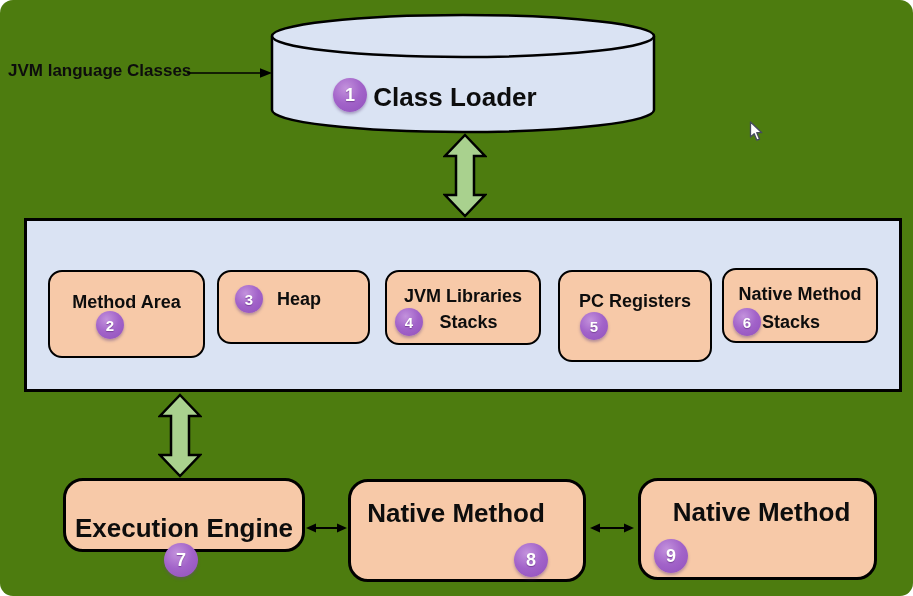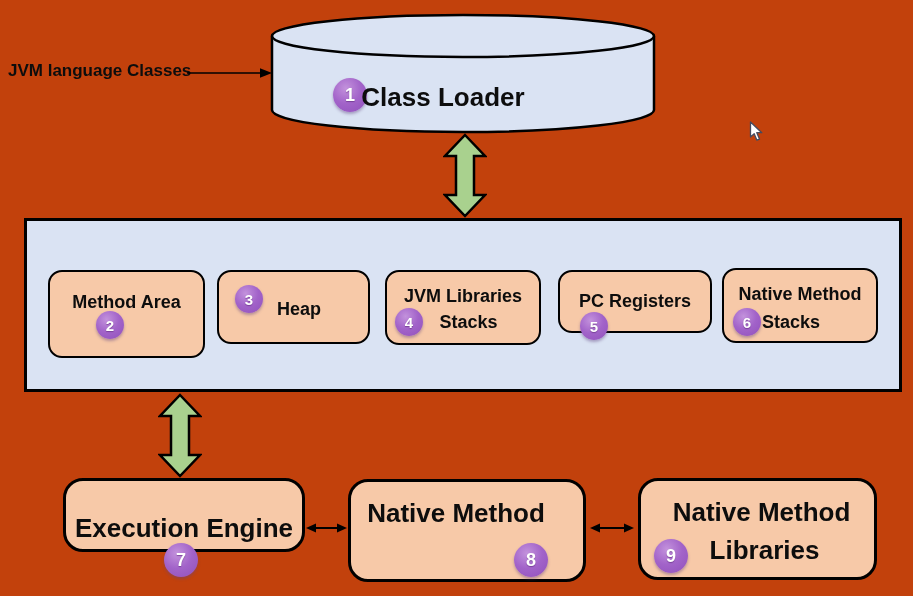--- a/index.html
+++ b/index.html
@@ -1,24 +1,25 @@
 <!DOCTYPE html>
 <html><head>
 <meta charset="utf-8">
 <style>
   html, body { margin: 0; padding: 0; background: #ffffff; }
   .diagram {
     position: relative;
     width: 913px;
     height: 596px;
-    background: #c2410c;
+    background: #4d7c0f;
     font-family: "Liberation Sans", sans-serif;
     font-weight: bold;
     color: #0d0d0d;
     overflow: hidden;
+    border-radius: 13px;
   }
   .abs { position: absolute; }
 
   
   .mem-container {
     box-sizing: border-box;
     background: #dae3f3;
     border: 3px solid #000;
   }
   .obox {
@@ -64,45 +65,45 @@
   <svg class="abs" style="left:186px; top:65px;" width="86" height="16" viewBox="0 0 86 16">
     <line x1="1" y1="8" x2="76" y2="8" stroke="#000" stroke-width="1.6"></line>
     <polygon points="86,8 74,3.2 74,12.8" fill="#000"></polygon>
   </svg>
 
   <svg class="abs" style="left:270px; top:13px;" width="386" height="122" viewBox="0 0 386 122">
     <path d="M2 23 L2 97 A191 22 0 0 0 384 97 L384 23" fill="#dae3f3" stroke="#000" stroke-width="2.5"></path>
     <ellipse cx="193" cy="23" rx="191" ry="21" fill="#dae3f3" stroke="#000" stroke-width="2.5"></ellipse>
   </svg>
   <div class="badge badge-lg" style="left:333px; top:78px;">1</div>
-  <div class="centered bigtext" style="left:258px; width:370px; top:82px;">Class Loader</div>
+  <div class="centered bigtext" style="left:270px; width:370px; top:82px;">Class Loader</div>
 
   <svg class="abs" style="left:443px; top:133px;" width="44" height="85" viewBox="0 0 44 85">
     <path d="M22 2 L42 23 L31 23 L31 62 L42 62 L22 83 L2 62 L13 62 L13 23 L2 23 Z" fill="#a9d18e" stroke="#000" stroke-width="2.5"></path>
   </svg>
 
   <div class="abs mem-container" style="left:24px; top:218px; width:878px; height:174px;"></div>
 
   <div class="abs obox" style="left:48px; top:270px; width:157px; height:88px;">
     <div class="centered memtext" style="top:20px;">Method Area</div>
     <div class="badge badge-sm" style="left:46px; top:39px;">2</div>
   </div>
 
   <div class="abs obox" style="left:217px; top:270px; width:153px; height:74px;">
     <div class="badge badge-sm" style="left:16px; top:13px;">3</div>
-    <div class="abs memtext" style="left:58px; top:27px;">Heap</div>
+    <div class="abs memtext" style="left:58px; top:17px;">Heap</div>
   </div>
 
   <div class="abs obox" style="left:385px; top:270px; width:156px; height:75px;">
     <div class="centered memtext" style="top:14px;">JVM Libraries</div>
     <div class="badge badge-sm" style="left:8px; top:36px;">4</div>
     <div class="centered memtext" style="top:40px; text-indent:11px;">Stacks</div>
   </div>
 
-  <div class="abs obox" style="left:558px; top:270px; width:154px; height:63px;">
+  <div class="abs obox" style="left:558px; top:270px; width:154px; height:92px;">
     <div class="centered memtext" style="top:19px;">PC Registers</div>
     <div class="badge badge-sm" style="left:20px; top:40px;">5</div>
   </div>
 
   <div class="abs obox" style="left:722px; top:268px; width:156px; height:75px;">
     <div class="centered memtext" style="top:14px;">Native Method</div>
     <div class="badge badge-sm" style="left:9px; top:38px;">6</div>
     <div class="centered memtext" style="top:42px; text-indent:-18px;">Stacks</div>
   </div>
 
@@ -127,21 +128,20 @@
   </div>
 
   <svg class="abs" style="left:588px; top:520px;" width="48" height="16" viewBox="0 0 48 16">
     <line x1="9" y1="8" x2="39" y2="8" stroke="#000" stroke-width="2"></line>
     <polygon points="2,8 12,3.5 12,12.5" fill="#000"></polygon>
     <polygon points="46,8 36,3.5 36,12.5" fill="#000"></polygon>
   </svg>
 
   <div class="abs obox bigbox" style="left:638px; top:478px; width:239px; height:102px;">
     <div class="centered bigtext" style="top:16px; text-indent:8px;">Native Method</div>
-    <div class="centered bigtext" style="top:54px; text-indent:14px;">Libraries</div>
     <div class="badge badge-lg" style="left:13px; top:58px;">9</div>
   </div>
 
   <svg class="abs" style="left:749px; top:121px;" width="14" height="21" viewBox="0 0 14 21">
     <path d="M1.5 1 L1.5 16 L5.2 12.7 L7.9 19.2 L10.5 18.1 L7.8 11.7 L12.8 11.7 Z" fill="#ffffff" stroke="#454a5e" stroke-width="1.3" stroke-linejoin="round"></path>
   </svg>
 
 </div>
 
 </body></html>

